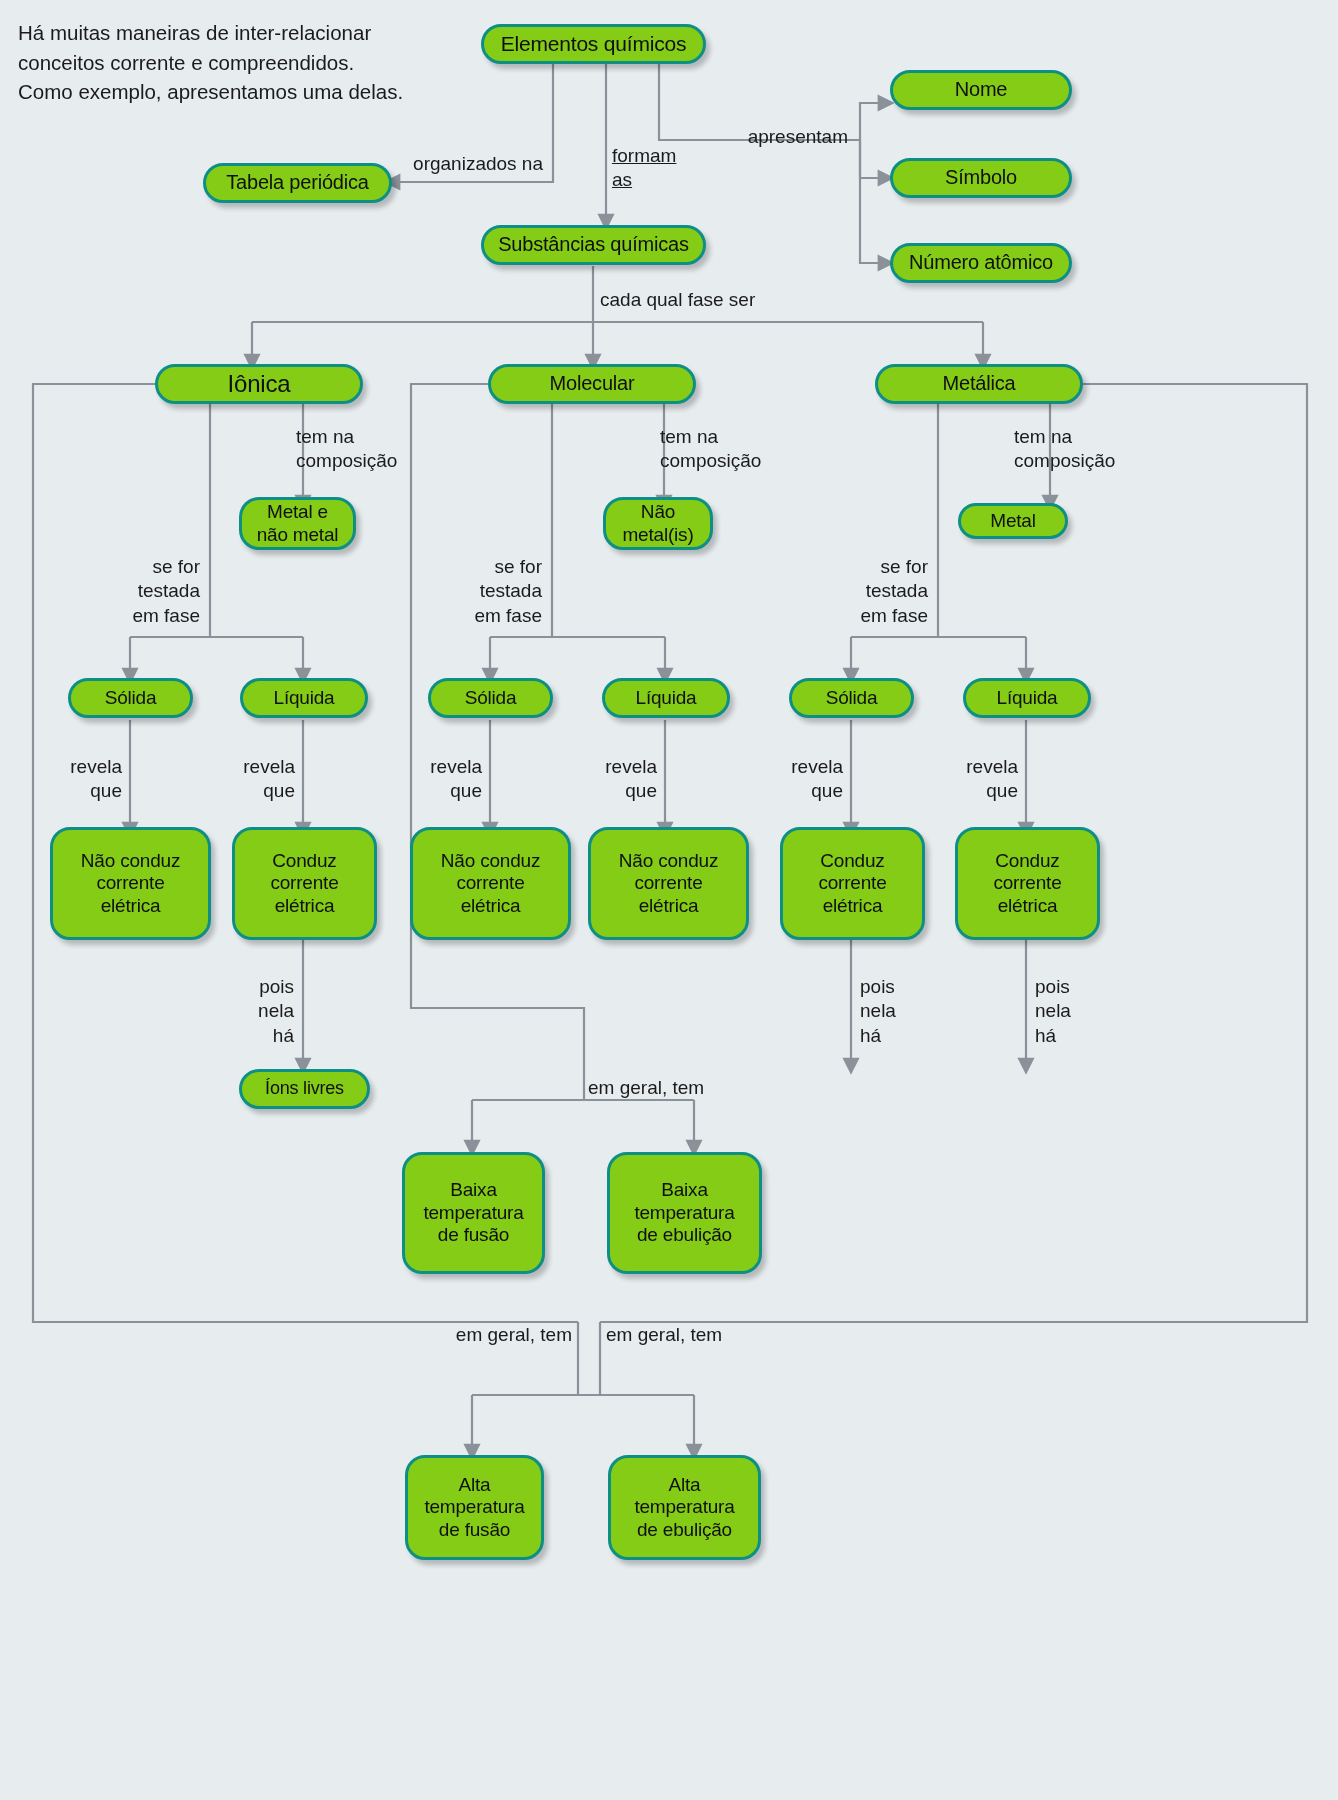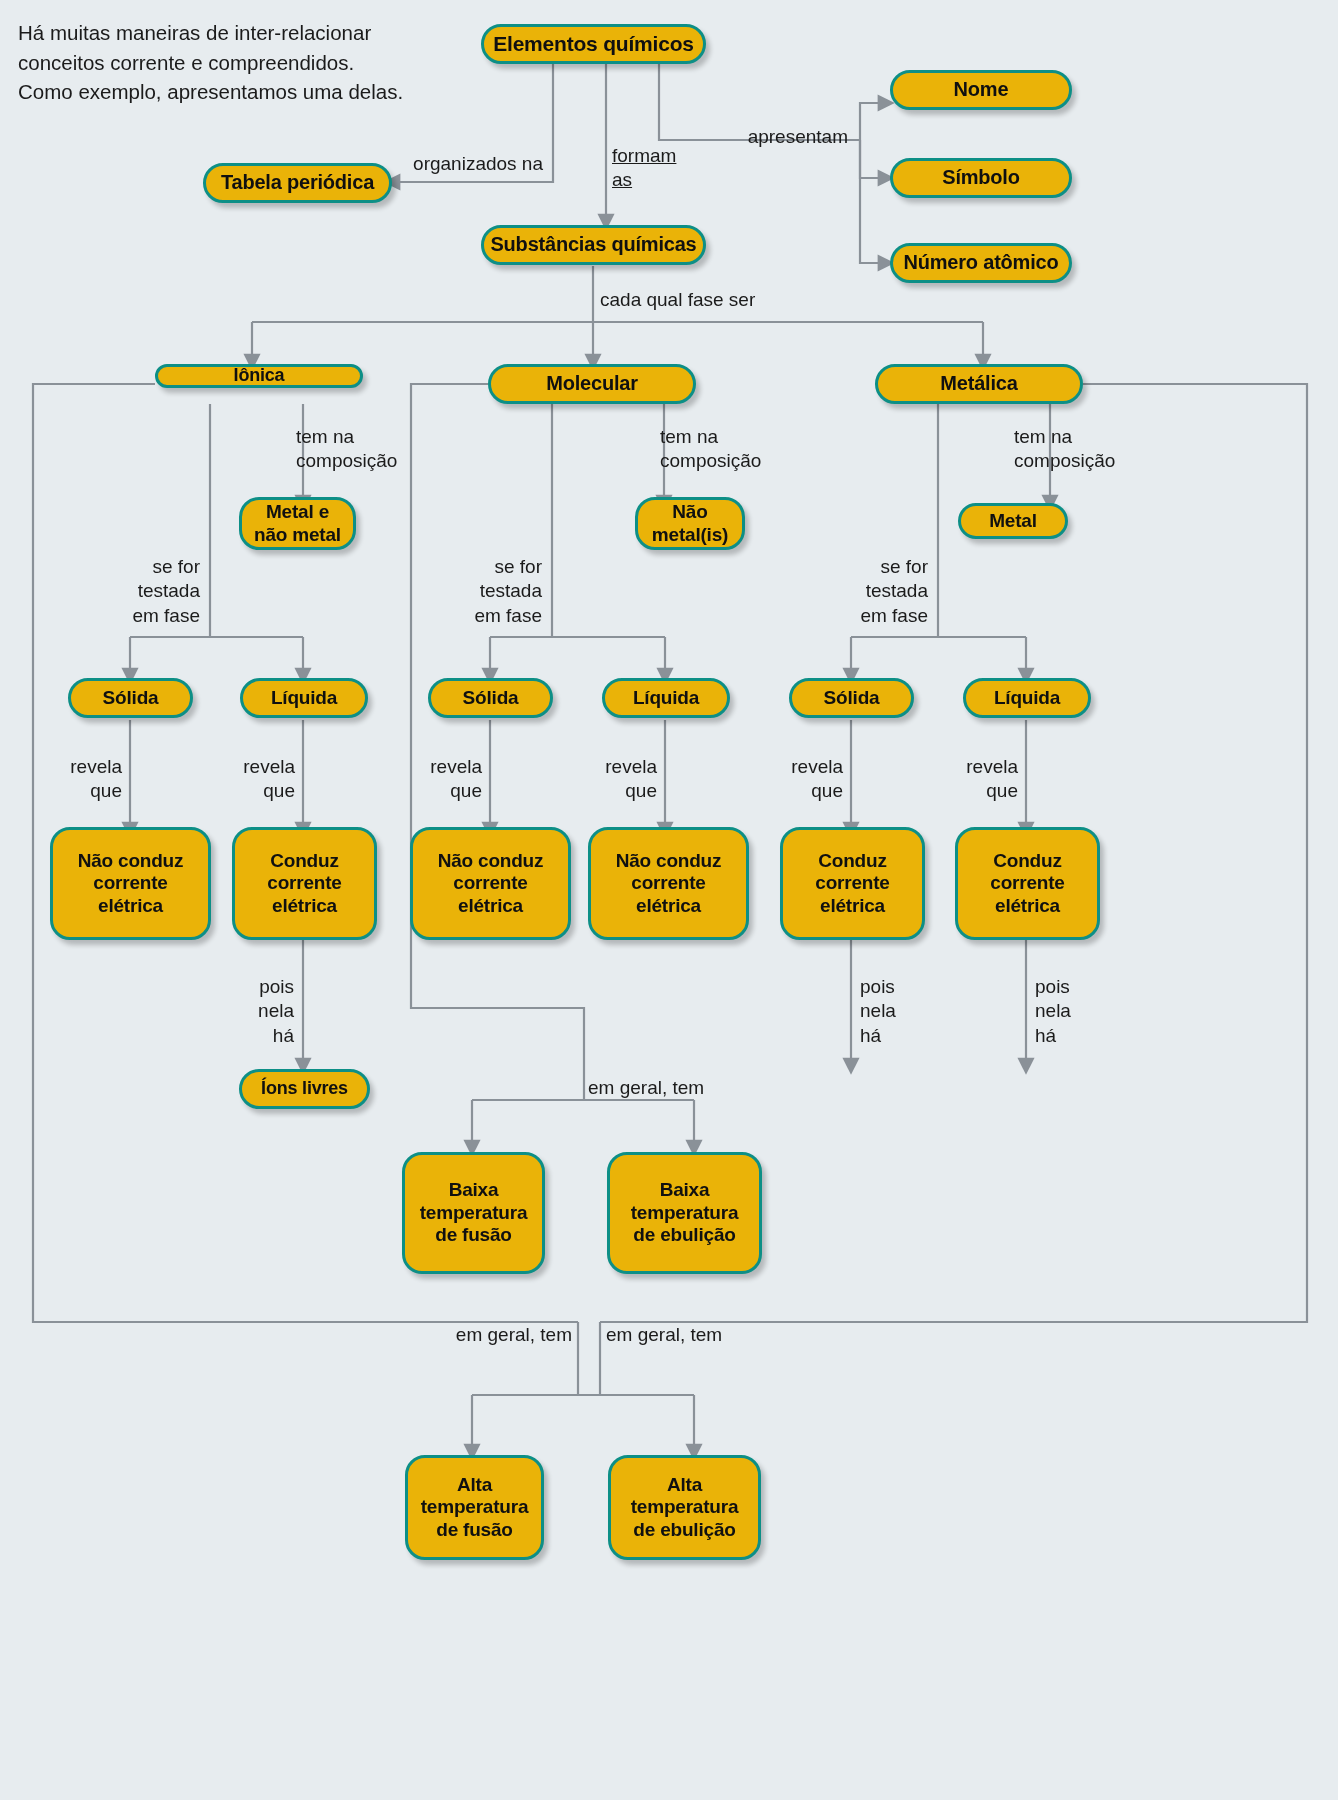--- a/index.html
+++ b/index.html
@@ -18,24 +18,24 @@
     font-size:20.5px;
     line-height:1.45;
     color:#1b1b1b;
     font-family:"Liberation Sans", sans-serif;
     white-space:pre-line;
   }
 
   .node{
     position:absolute;
     box-sizing:border-box;
-    background:#eab308;
+    background:#84cc16;
     border:3px solid #0d8f86;
     color:#101010;
-    font-weight:bold;
+    font-weight:normal;
     display:flex;
     align-items:center;
     justify-content:center;
     text-align:center;
     line-height:1.18;
     box-shadow:4px 5px 5px rgba(0,0,0,0.22);
     letter-spacing:-0.2px;
   }
   .pill{border-radius:999px;}
   .rrect{border-radius:20px;}
@@ -131,30 +131,30 @@
   <div class="node pill" style="left:203px;top:163px;width:189px;height:40px;font-size:20px;">Tabela periódica</div>
 
   <div class="node pill" style="left:481px;top:225px;width:225px;height:40px;font-size:20px;">Substâncias químicas</div>
 
   <div class="node pill" style="left:890px;top:70px;width:182px;height:40px;font-size:20px;">Nome</div>
 
   <div class="node pill" style="left:890px;top:158px;width:182px;height:40px;font-size:20px;">Símbolo</div>
 
   <div class="node pill" style="left:890px;top:243px;width:182px;height:40px;font-size:20px;">Número atômico</div>
 
-  <div class="node pill" style="left:155px;top:364px;width:208px;height:24px;font-size:18px;">Iônica</div>
+  <div class="node pill" style="left:155px;top:364px;width:208px;height:40px;font-size:24px;">Iônica</div>
 
   <div class="node pill" style="left:488px;top:364px;width:208px;height:40px;font-size:20px;">Molecular</div>
 
   <div class="node pill" style="left:875px;top:364px;width:208px;height:40px;font-size:20px;">Metálica</div>
 
   <div class="node rrect" style="left:239px;top:497px;width:117px;height:53px;font-size:19px;white-space:pre-line;">Metal e
 não metal</div>
 
-  <div class="node rrect" style="left:603px;top:497px;width:110px;height:53px;font-size:19px;white-space:pre-line;margin-left:32px;">Não
+  <div class="node rrect" style="left:603px;top:497px;width:110px;height:53px;font-size:19px;white-space:pre-line;">Não
 metal(is)</div>
 
   <div class="node pill" style="left:958px;top:503px;width:110px;height:36px;font-size:19px;">Metal</div>
 
   <div class="node pill" style="left:68px;top:678px;width:125px;height:40px;font-size:19px;">Sólida</div>
   <div class="node pill" style="left:240px;top:678px;width:128px;height:40px;font-size:19px;">Líquida</div>
 
   <div class="node pill" style="left:428px;top:678px;width:125px;height:40px;font-size:19px;">Sólida</div>
   <div class="node pill" style="left:602px;top:678px;width:128px;height:40px;font-size:19px;">Líquida</div>
 

